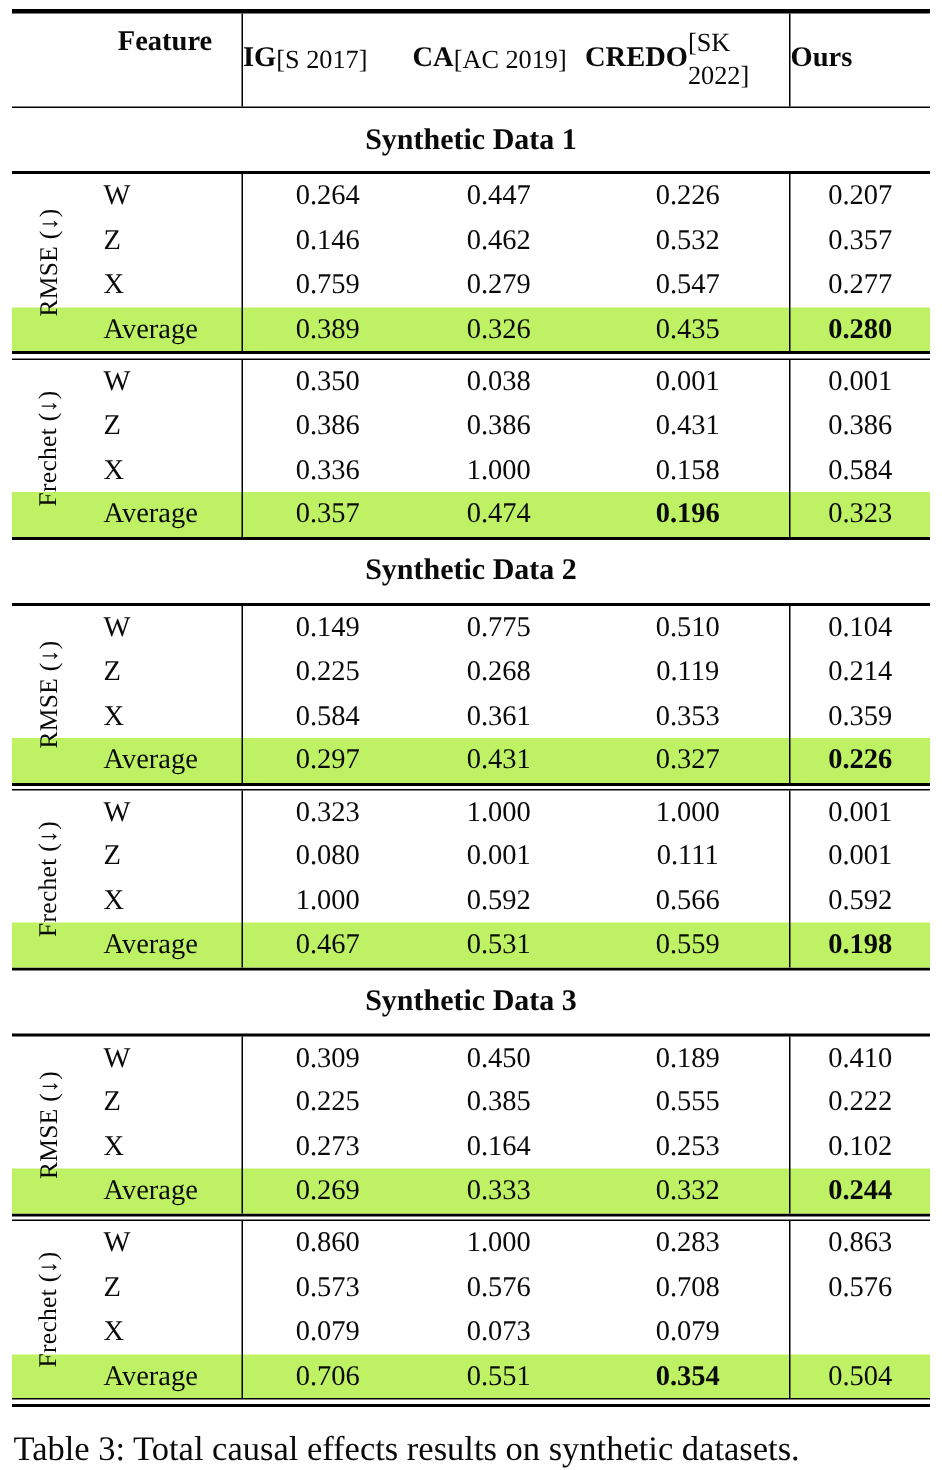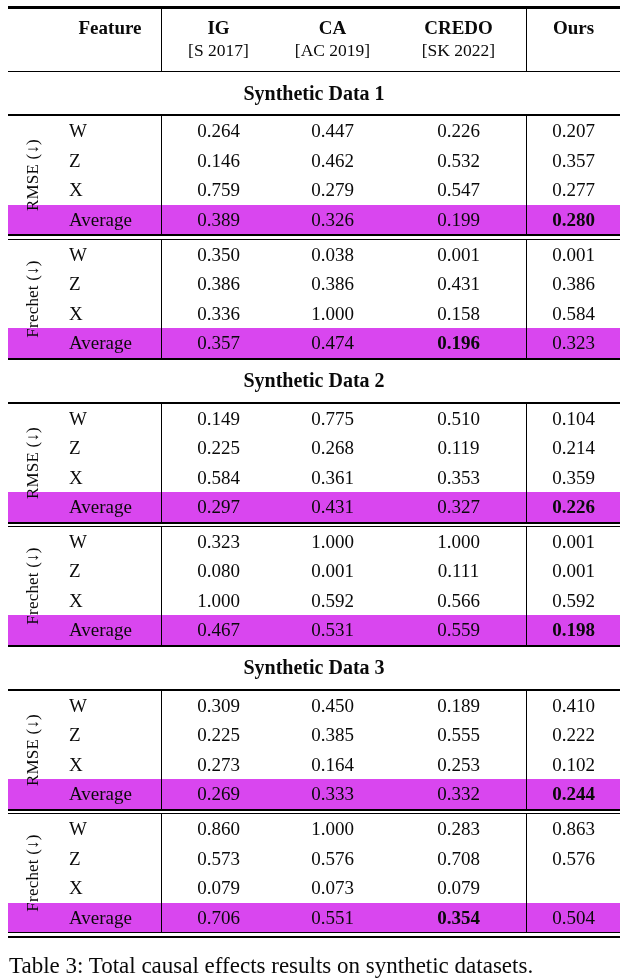--- a/index.html
+++ b/index.html
@@ -15,37 +15,37 @@
   .rule-med   { height:1.9px; background:#000; }
   .dbl-mid    { height:2.4px; border-top:2.1px solid #000; border-bottom:1.2px solid #000; }
   .dbl-bot    { height:2.4px; border-top:1.2px solid #000; border-bottom:2.6px solid #000; }
 
   
   .grid6 { display:grid; grid-template-columns:50px 104px 113px 115px 137px 93px; }
 
   
   .hdr { position:relative; padding:8px 0 10px; }
   .h-feat { grid-column:2; text-align:center; font-weight:bold; font-size:19px; line-height:22px; }
-  .h-m { display:flex; flex-direction:column; align-items:center; }
+  .h-m { display:flex; flex-direction:row; align-items:center; }
   .mname { font-weight:bold; font-size:19px; line-height:22px; }
   .mref  { font-size:17.5px; line-height:22px; }
 
   
   .vr { position:absolute; top:0; bottom:0; width:1.4px; background:#000; }
   .vr1 { left:153px; }
   .vr2 { left:518px; }
 
   
   .sect { height:42px; display:flex; align-items:center; justify-content:center;
           font-weight:bold; font-size:20px; }
 
   
   .block { position:relative; }
   .brow { height:29.5px; line-height:29.5px; font-size:19px; }
-  .brow.avg { background:#d946ef; }
+  .brow.avg { background:#bef264; }
   .c-feat { grid-column:2; padding-left:11px; }
   .c-v { text-align:center; }
   .b { font-weight:bold; }
   .rot { position:absolute; left:0; top:0; width:50px; height:100%;
          display:flex; align-items:center; justify-content:center; z-index:2; }
   .rot span { transform:rotate(-90deg); white-space:nowrap; font-size:17px; letter-spacing:0.2px; }
 
   
   .caption { margin-top:13px; font-size:23px; line-height:29px; white-space:nowrap;
              text-align:left; padding-left:9px; }
@@ -106,21 +106,21 @@
         <div class="c-feat">X</div>
         <div class="c-v">0.759</div>
         <div class="c-v">0.279</div>
         <div class="c-v">0.547</div>
         <div class="c-v">0.277</div>
       </div>
       <div class="brow grid6 avg">
         <div class="c-feat">Average</div>
         <div class="c-v">0.389</div>
         <div class="c-v">0.326</div>
-        <div class="c-v">0.199</div>
+        <div class="c-v">0.435</div>
         <div class="c-v b">0.280</div>
       </div>
       <div class="vr vr1"></div>
       <div class="vr vr2"></div>
     </div>
 
     <div class="dbl-mid"></div>
 
     <div class="block">
       <div class="rot">

